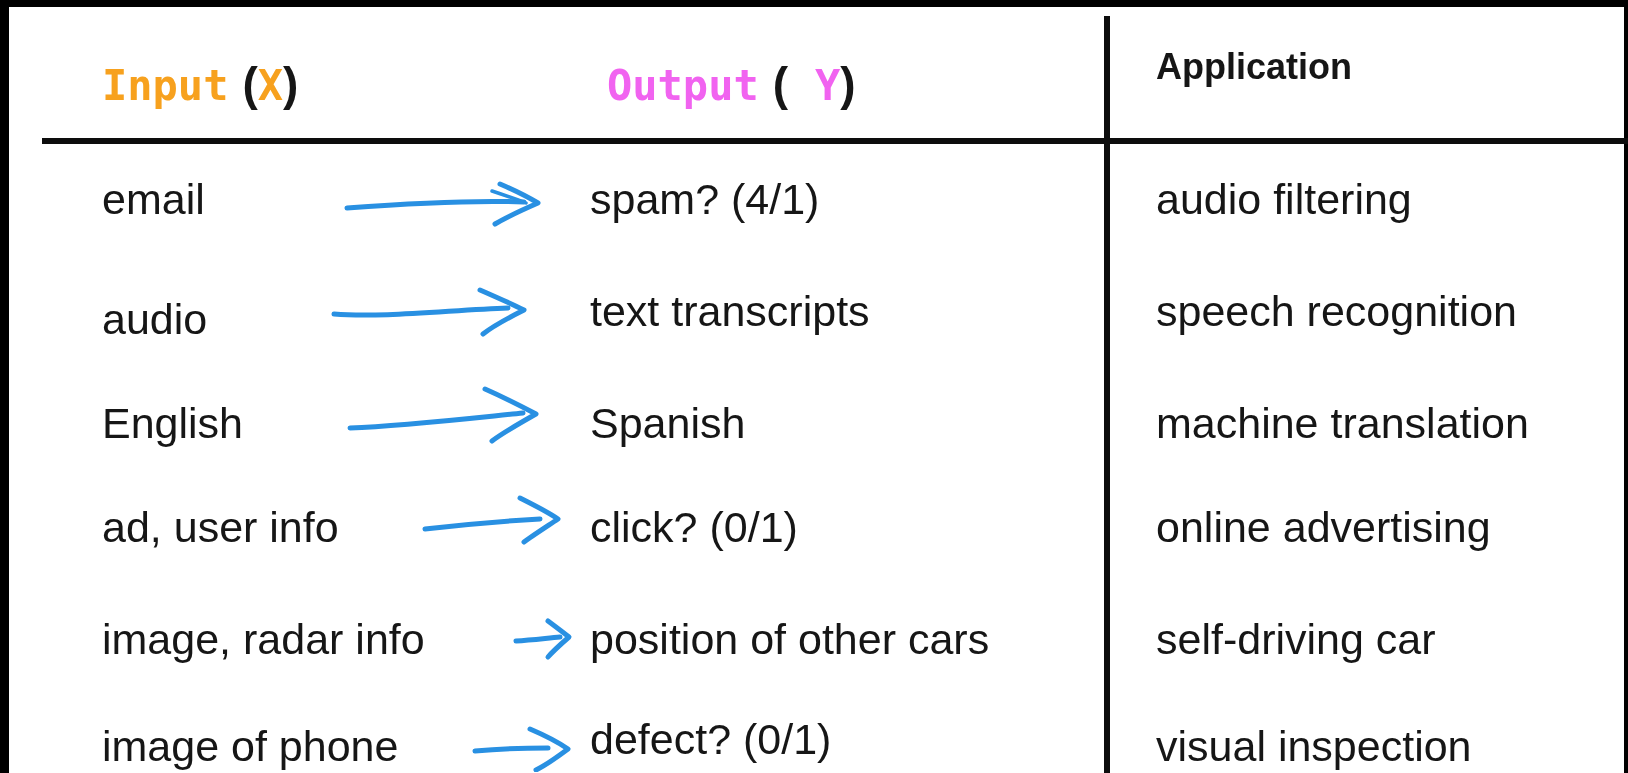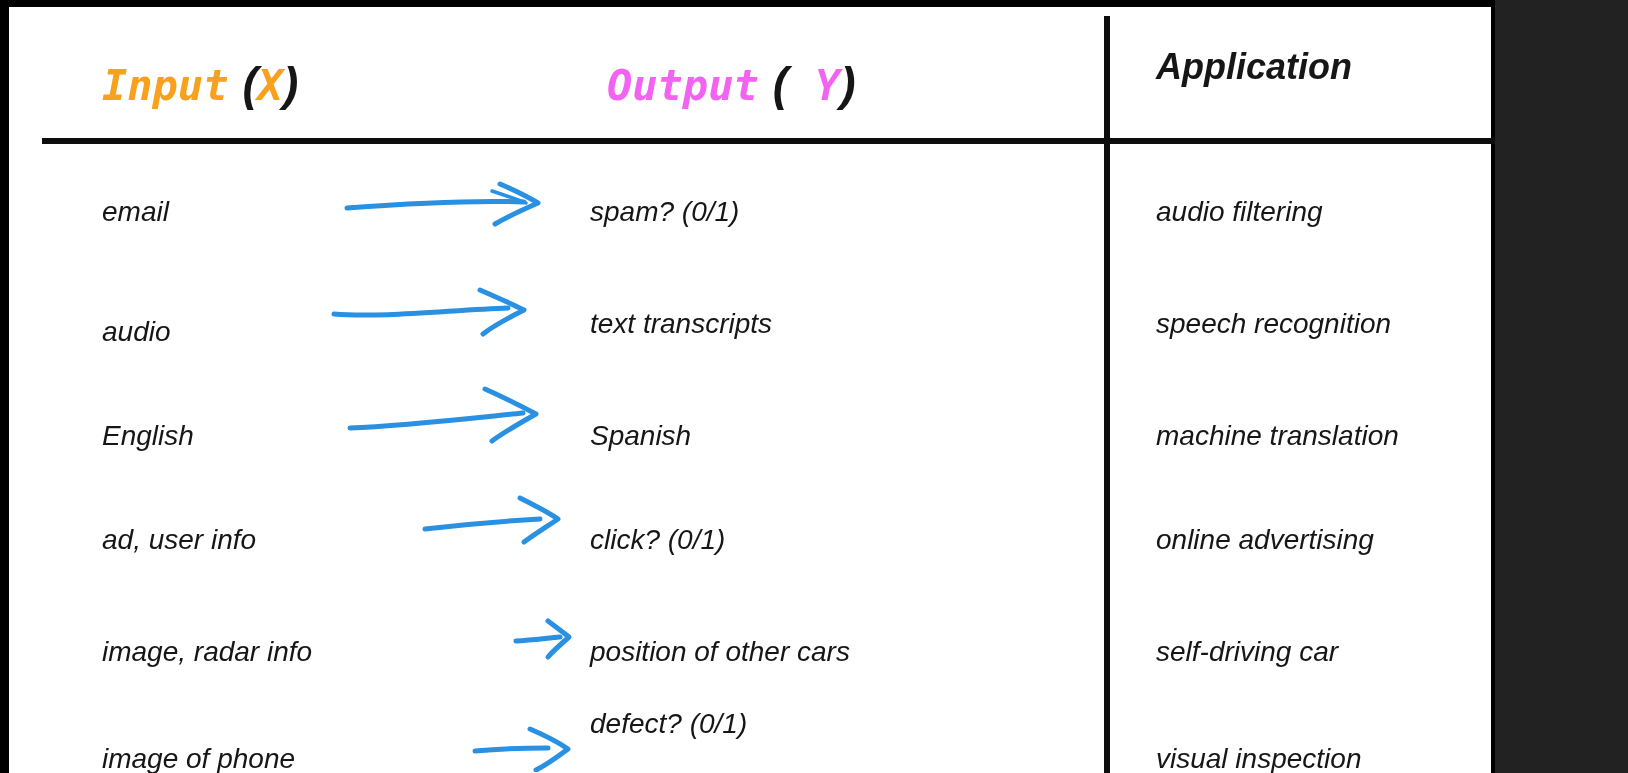--- a/index.html
+++ b/index.html
@@ -6,39 +6,39 @@
     --input-accent:#f7a11e;
     --output-accent:#f163f0;
     --arrow-blue:#2990e2;
     --ink:#161616;
     --rule-color:#0d0d0d;
     --frame-color:#000000;
     --bg:#ffffff;
   }
   html,body{margin:0;padding:0;background:#222;}
   .canvas{
-    position:relative;width:1495px;height:773px;background:var(--bg);
-    overflow:hidden;font-family:"Liberation Sans","DejaVu Sans",sans-serif;color:var(--ink);font-style:italic;
+    position:relative;width:1628px;height:773px;background:var(--bg);
+    overflow:hidden;font-family:"Liberation Sans","DejaVu Sans",sans-serif;color:var(--ink);
   }
   .bar{position:absolute;background:var(--frame-color);}
   .bar-top{left:0;top:0;width:1628px;height:7px;}
   .bar-left{left:0;top:0;width:9px;height:773px;}
   .bar-right{right:0;top:0;width:4px;height:773px;}
   .hrule{position:absolute;left:42px;top:138px;width:1586px;height:6px;background:var(--rule-color);}
   .vrule{position:absolute;left:1104px;top:16px;width:6px;height:757px;background:var(--rule-color);}
   .hdr{position:absolute;top:59px;font-size:42px;line-height:50px;white-space:nowrap;}
   .hdr-mono{font-family:"DejaVu Sans Mono","Liberation Mono",monospace;font-weight:bold;}
   .hdr-input{left:102px;}
   .hdr-output{left:580px;}
   .hdr-app{left:1156px;top:42px;font-size:36px;font-weight:600;color:var(--ink);}
   .accent-input{color:var(--input-accent);}
   .accent-output{color:var(--output-accent);margin-left:27px;}
   .paren{color:var(--ink);font-family:"Liberation Sans","DejaVu Sans",sans-serif;font-weight:600;font-size:46px;}
   .paren-open{margin-left:14px;}
-  .cell{position:absolute;font-size:28px;line-height:54px;font-weight:500;white-space:nowrap;color:var(--ink);margin-top:13px;}
+  .cell{position:absolute;font-size:43px;line-height:54px;font-weight:500;white-space:nowrap;color:var(--ink);}
   .col-input{left:102px;}
   .col-output{left:590px;}
   .col-app{left:1156px;}
   .arrow{position:absolute;}
   .arrow path{fill:none;stroke:var(--arrow-blue);stroke-width:5;stroke-linecap:round;stroke-linejoin:round;}
   .arrow path.thin{stroke-width:3.5;}
 </style>
 </head>
 <body>
 
@@ -56,21 +56,21 @@
   <div class="hdr hdr-mono hdr-output"><span class="accent-output">Output</span><span class="paren paren-open">(</span><span class="accent-output">Y</span><span class="paren">)</span></div>
 
   <div class="hdr hdr-app">Application</div>
 
   <div class="cell col-input" style="top:172px">email</div>
   <svg class="arrow" style="left:340px;top:176px" width="215" height="56" viewBox="0 0 215 56">
     <path d="M7 32 C 60 28, 130 24, 184 26"></path>
     <path d="M160 8 C 174 14, 188 21, 198 27 C 182 34, 165 42, 155 48"></path>
     <path class="thin" d="M152 15 C 164 19, 176 23, 186 27"></path>
   </svg>
-  <div class="cell col-output" style="top:172px">spam? (0/1)</div>
+  <div class="cell col-output" style="top:172px">spam? (4/1)</div>
   <div class="cell col-app" style="top:172px">audio filtering</div>
 
   <div class="cell col-input" style="top:292px">audio</div>
   <svg class="arrow" style="left:326px;top:284px" width="215" height="55" viewBox="0 0 215 55">
     <path d="M8 30 C 55 34, 125 26, 182 24"></path>
     <path d="M154 6 C 170 13, 186 20, 198 26 C 184 33, 167 42, 157 50"></path>
   </svg>
   <div class="cell col-output" style="top:284px">text transcripts</div>
   <div class="cell col-app" style="top:284px">speech recognition</div>
 
@@ -96,16 +96,16 @@
     <path d="M36 5 C 44 11, 52 17, 57 21 C 49 28, 41 35, 36 41"></path>
   </svg>
   <div class="cell col-output" style="top:612px">position of other cars</div>
   <div class="cell col-app" style="top:612px">self-driving car</div>
 
   <div class="cell col-input" style="top:719px">image of phone</div>
   <svg class="arrow" style="left:470px;top:724px" width="110" height="48" viewBox="0 0 110 48">
     <path d="M5 27 C 28 25, 55 24, 78 24"></path>
     <path d="M60 5 C 74 11, 88 18, 98 25 C 86 34, 74 42, 66 46"></path>
   </svg>
-  <div class="cell col-output" style="top:684px">defect? (0/1)</div>
+  <div class="cell col-output" style="top:712px">defect? (0/1)</div>
   <div class="cell col-app" style="top:719px">visual inspection</div>
 
 </div>
 
 </body></html>

